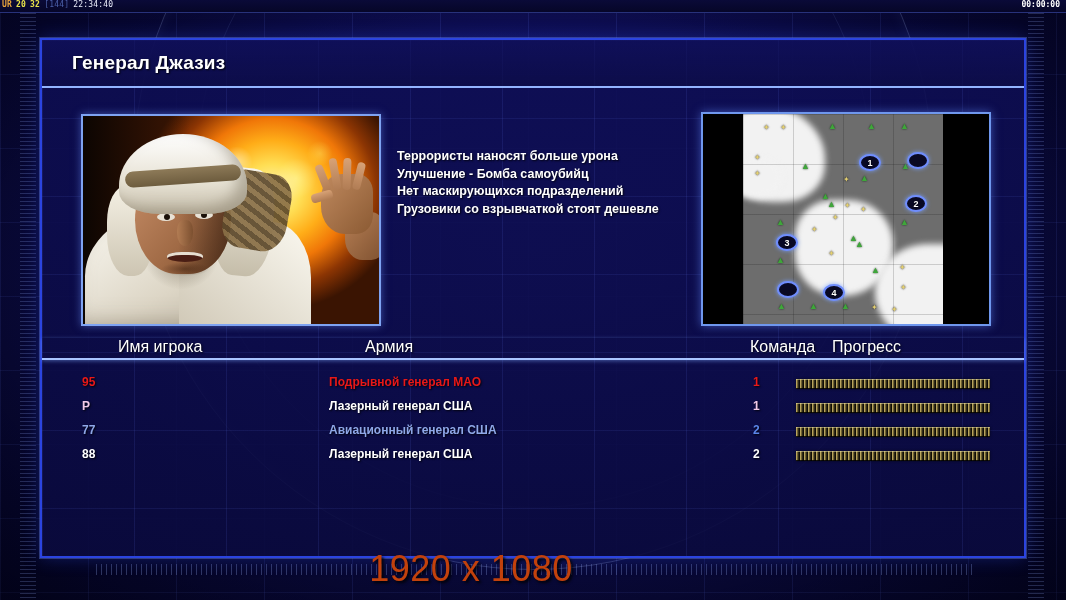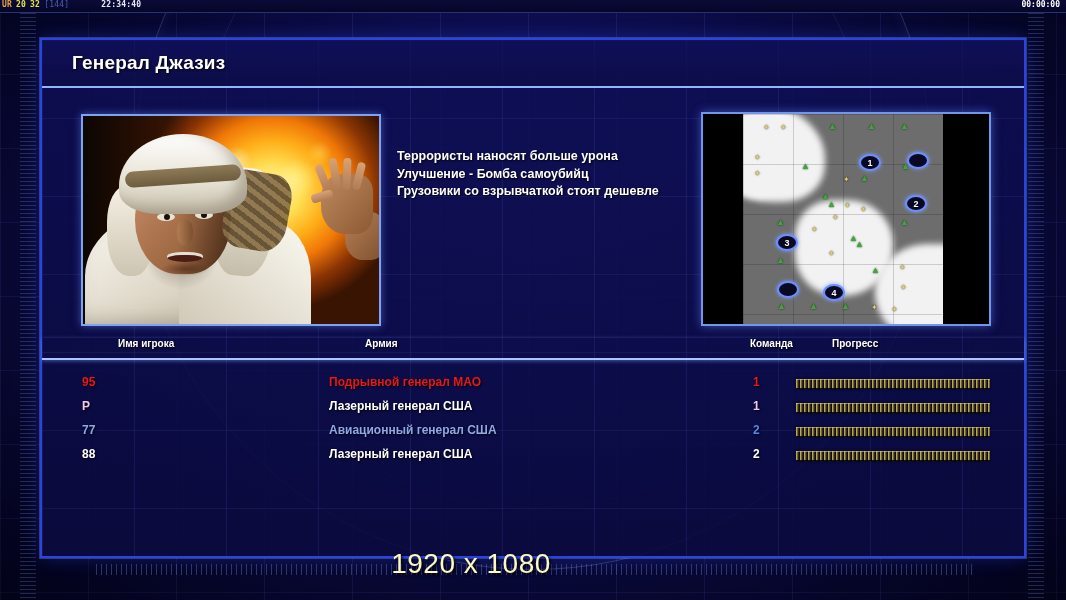--- a/index.html
+++ b/index.html
@@ -45,21 +45,21 @@
     background:linear-gradient(to bottom,#0a0a38,#060628);
     border-bottom:1px solid rgba(70,90,190,.5);
     display:flex; align-items:flex-start;
     font-family:"DejaVu Sans Mono", monospace;
     font-size:8px; letter-spacing:.2px;
   }
   #topbar .tb-seg{ padding:0 2px; }
   .tb-orange{ color:#e8a33a; font-weight:bold; }
   .tb-yellow{ color:#e6e24a; font-weight:bold; }
   .tb-dim   { color:#4b5fa8; }
-  .tb-white { color:#e8eaf8; font-weight:bold;margin-left:28px; }
+  .tb-white { color:#e8eaf8; font-weight:normal; }
   #topbar .spacer{ flex:1; }
   #tb-clock{ color:#ffffff; font-weight:bold; font-size:8px; padding-right:6px; letter-spacing:0; }
 
   
   .ruler-v{
     position:absolute; top:13px; width:16px; height:587px;
     background:
       repeating-linear-gradient(to bottom, rgba(150,175,255,.40) 0 1px, transparent 1px 4px);
     opacity:.55;
   }
@@ -283,21 +283,21 @@
   #table{
     position:absolute; left:0; top:298px; width:100%;
   }
   #thead{
     position:relative; height:22px;
     border-bottom:2px solid #a9c4ff;
     box-shadow:0 1px 4px rgba(130,170,255,.5);
   }
   #thead .th{
     position:absolute; top:0;
-    font-size:10px; font-weight:bold; color:#ffffff;
+    font-size:16px; font-weight:normal; color:#ffffff;
     text-shadow:1px 1px 2px rgba(0,0,0,.85);
     padding-left:36px;
   }
   .col-name{ left:40px; }
   .col-army{ left:287px; }
   .col-team{ left:672px; }
   .col-prog{ left:754px; }
 
   .trow{ position:relative; height:24px; }
   .trow .cell{
@@ -318,21 +318,21 @@
         #0f0d07 3px 4px);
     border-top:1px solid rgba(230,220,160,.55);
     border-bottom:1px solid rgba(0,0,0,.85);
     box-shadow:0 0 3px rgba(0,0,0,.6);
   }
 
   
   #reslabel{
     position:absolute; left:0; top:548px; width:942px;
     text-align:center;
-    font-size:28px; color:#fef9c3;
+    font-size:36px; color:#c2410c;
     text-shadow:2px 2px 3px rgba(0,0,0,.9);
     letter-spacing:.5px;
   }
 </style>
 </head>
 <body>
 
 <div id="backdrop">
   <div class="gridlines"></div>
   <div id="bigcircle"></div>
@@ -395,20 +395,21 @@
         <div class="pz fing f2"></div>
         <div class="pz fing f3"></div>
         <div class="pz fing f4"></div>
         <div class="pz fing thumb"></div>
       </div>
     </div>
 
     <div id="desc">
       <div class="line">Террористы наносят больше урона</div>
       <div class="line">Улучшение - Бомба самоубийц</div>
+      <div class="line">Нет маскирующихся подразделений</div>
       <div class="line">Грузовики со взрывчаткой стоят дешевле</div>
     </div>
 
     <div id="map-frame">
       <div id="map-inner">
         <div class="snow s1"></div>
         <div class="snow s4"></div>
         <div class="snow s2"></div>
         <div class="snow s3"></div>
         <div class="mgrid"></div>

